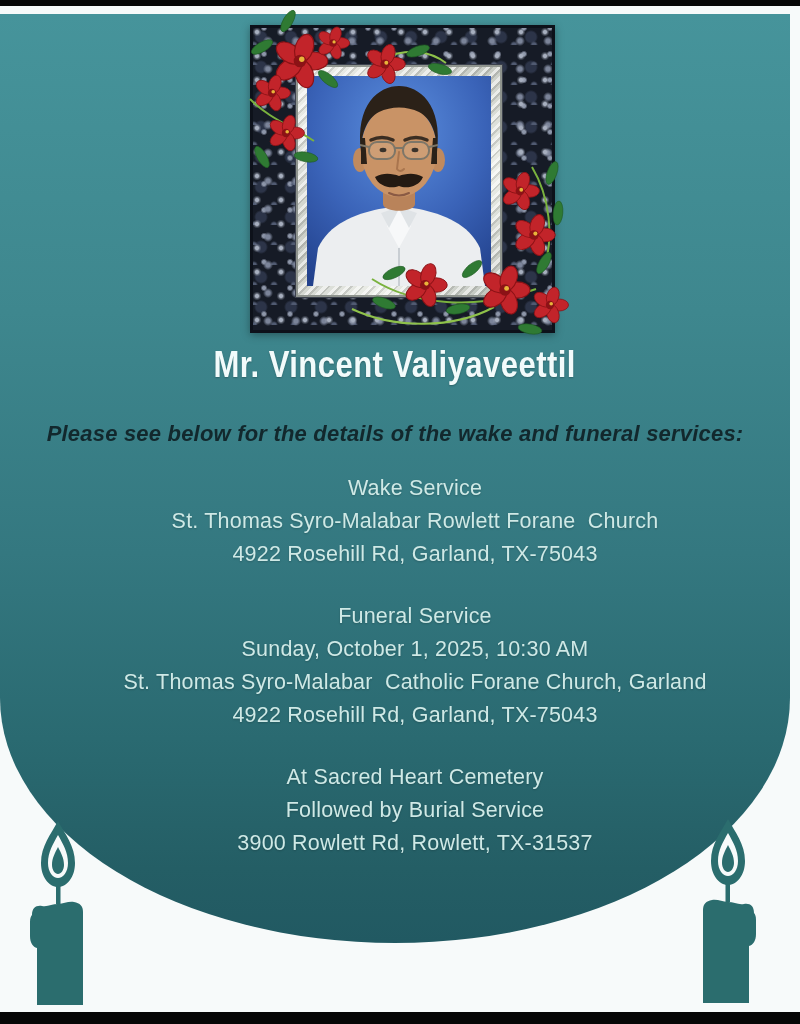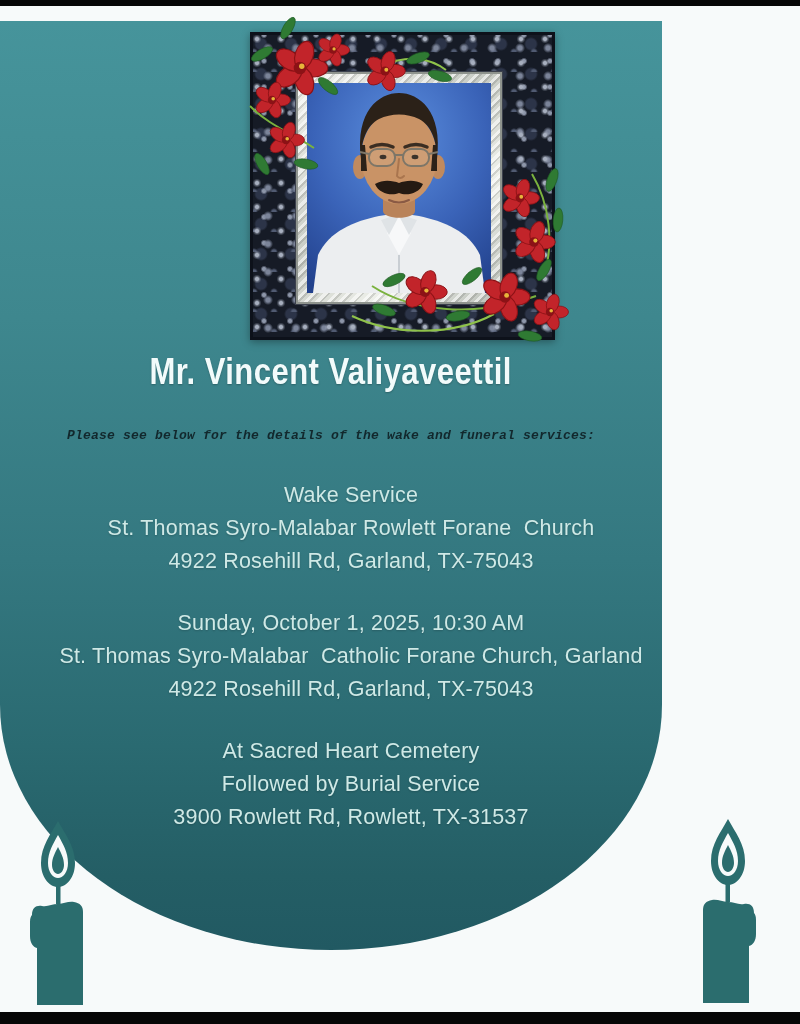--- a/index.html
+++ b/index.html
@@ -7,21 +7,21 @@
   body {
     position:relative;
     background:#f7fafa;
     font-family:"Liberation Sans", sans-serif;
   }
   .bar-top    { position:absolute; top:0; left:0; width:800px; height:6px;  background:#060606; z-index:9; }
   .bar-bottom { position:absolute; bottom:0; left:0; width:800px; height:12px; background:#060606; z-index:9; }
 
   
   .teal-card {
-    position:absolute; left:0; top:21px; width:662px; height:929px;
+    position:absolute; left:0; top:14px; width:790px; height:929px;
     background:linear-gradient(180deg,#46949b 0%, #3e878e 32%, #347880 58%, #2a6a71 78%, #245e65 92%, #215962 100%);
     border-radius:0 0 50% 50% / 0 0 245px 245px;
   }
 
   
   .portrait { position:absolute; left:250px; top:11px; width:305px; height:308px; }
   .damask {
     position:absolute; inset:0;
     background-color:#161b26;
     background-image:
@@ -50,23 +50,22 @@
     text-align:center; color:#f2fbfb;
     font-size:37px; font-weight:bold; line-height:44px;
     text-shadow:0 1px 2px rgba(0,0,0,.25);
     white-space:nowrap;
   }
   .title span { display:inline-block; transform:scaleX(.84); letter-spacing:.5px; }
 
   .intro {
     position:absolute; top:407px; left:0; width:100%;
     text-align:center; color:#12282d;
-    font-size:13px; font-weight:bold; font-style:italic;
+    font-size:22px; font-weight:bold; font-style:italic;
     letter-spacing:.2px;
-    font-family:Liberation Mono, monospace;
   }
 
   .services { position:absolute; top:458px; left:0; width:100%; text-align:center;padding-left:40px; }
   .service-block { margin-bottom:29px; }
   .service-block div {
     font-size:21.5px; line-height:33px; color:#cfe9e6;
     letter-spacing:.2px; white-space:pre-wrap;
     text-shadow:0 1px 2px rgba(0,10,12,.2);
   }
 
@@ -194,20 +193,21 @@
 
   <div class="services">
 
     <div class="service-block">
       <div>Wake Service</div>
       <div>St. Thomas Syro-Malabar Rowlett Forane  Church</div>
       <div>4922 Rosehill Rd, Garland, TX-75043</div>
     </div>
 
     <div class="service-block">
+      <div>Funeral Service</div>
       <div>Sunday, October 1, 2025, 10:30 AM</div>
       <div>St. Thomas Syro-Malabar  Catholic Forane Church, Garland</div>
       <div>4922 Rosehill Rd, Garland, TX-75043</div>
     </div>
 
     <div class="service-block">
       <div>At Sacred Heart Cemetery</div>
       <div>Followed by Burial Service</div>
       <div>3900 Rowlett Rd, Rowlett, TX-31537</div>
     </div>

